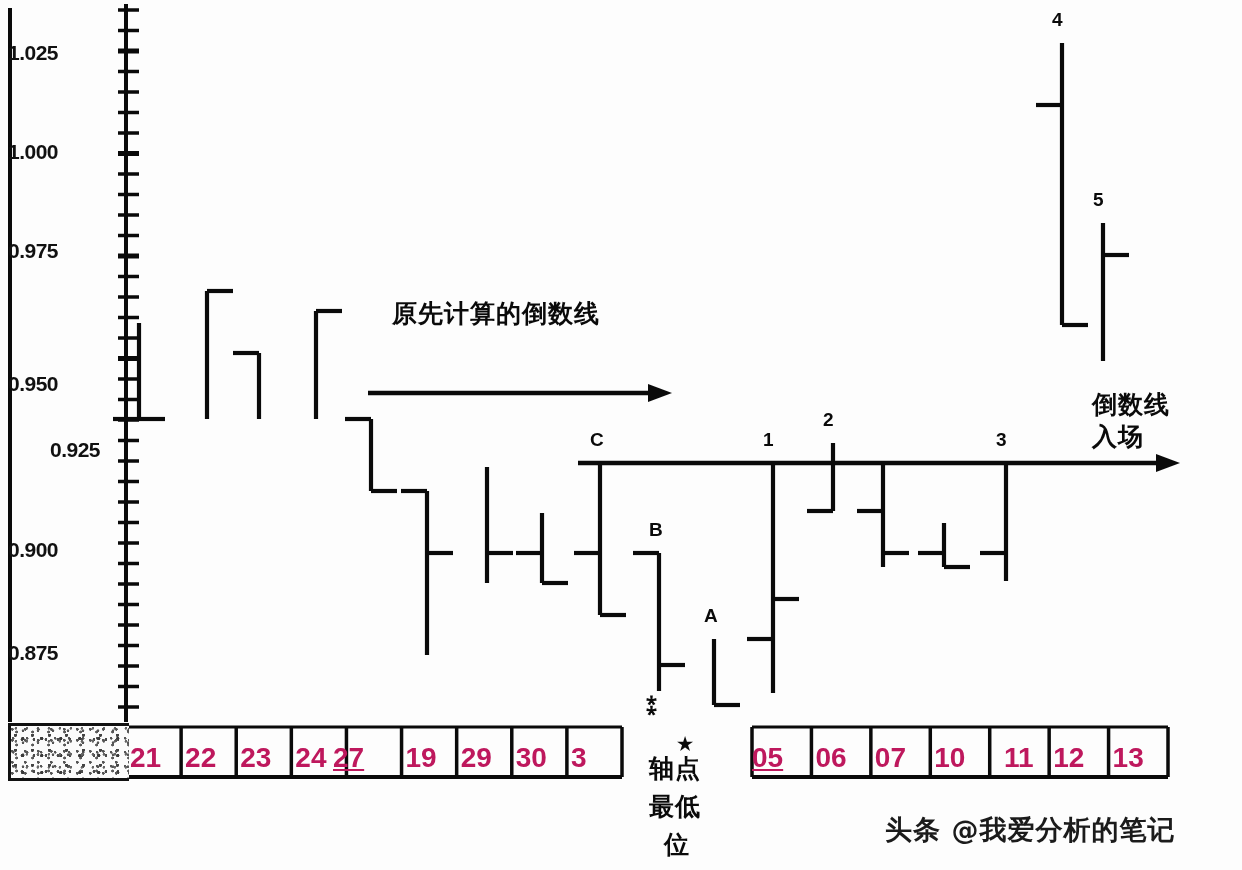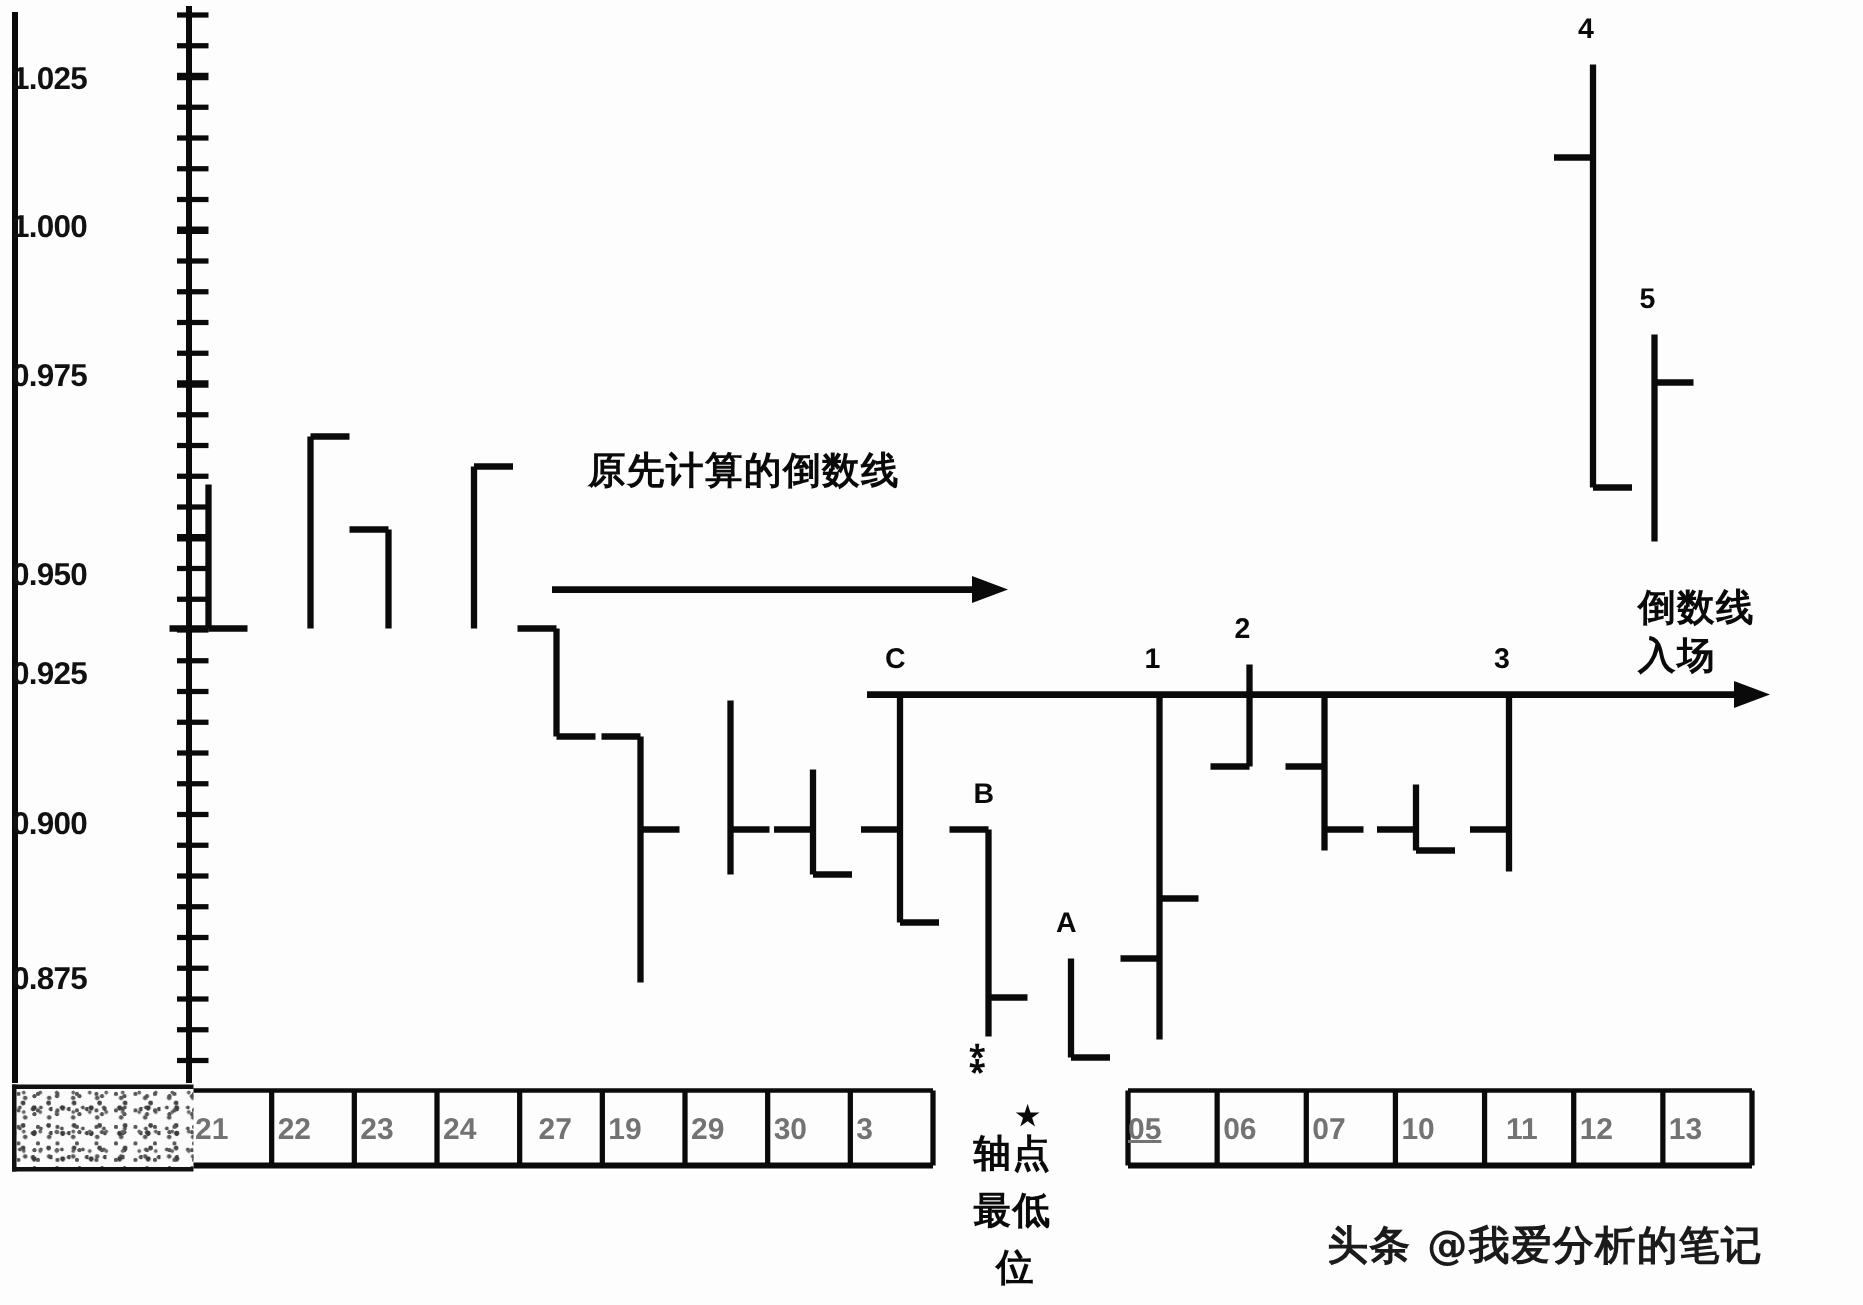--- a/index.html
+++ b/index.html
@@ -1,20 +1,20 @@
 <!DOCTYPE html>
 <html><head>
 <meta charset="utf-8">
 <style>
   html,body{margin:0;padding:0;background:#ffffff;}
   body{font-family:"Liberation Sans",sans-serif;}
   #stage{position:relative;width:1242px;height:870px;background:#fdfdfd;overflow:hidden;}
   #plot{position:absolute;left:0;top:0;width:1242px;height:870px;}
   .ylabel{position:absolute;font-family:"Liberation Sans",sans-serif;font-size:21px;font-weight:700;color:#111;letter-spacing:-0.5px;white-space:nowrap;}
-  .xlabel{position:absolute;font-family:"Liberation Sans",sans-serif;font-size:20px;font-weight:700;color:#737373;white-space:nowrap;}
+  .xlabel{position:absolute;font-family:"Liberation Sans",sans-serif;font-size:28px;font-weight:700;color:#be185d;white-space:nowrap;}
   .barlabel{position:absolute;font-family:"Liberation Sans",sans-serif;font-size:19px;font-weight:700;color:#0a0a0a;white-space:nowrap;}
   .cjk{position:absolute;font-family:"DejaVu Sans",sans-serif;font-size:25px;font-weight:700;color:#0a0a0a;white-space:nowrap;letter-spacing:1px;}
   .watermark{position:absolute;font-family:"DejaVu Sans",sans-serif;font-size:27px;font-weight:700;color:#1b1b1b;white-space:nowrap;letter-spacing:1px;}
   .noisebox{position:absolute;left:8px;top:723px;width:118px;height:52px;border:3px solid #111;border-right:none;
     background:
       radial-gradient(circle at 10% 30%, #555 0 1.2px, transparent 1.6px),
       radial-gradient(circle at 26% 62%, #444 0 1.4px, transparent 1.8px),
       radial-gradient(circle at 44% 18%, #666 0 1.1px, transparent 1.5px),
       radial-gradient(circle at 62% 74%, #3a3a3a 0 1.5px, transparent 1.9px),
       radial-gradient(circle at 80% 40%, #555 0 1.2px, transparent 1.6px),
@@ -174,41 +174,41 @@
       <g>
         <line x1="1103" y1="222.99999999999957" x2="1103" y2="361" stroke="#0a0a0a" stroke-width="4.2"></line>
         <line x1="1103" y1="254.99999999999963" x2="1129" y2="254.99999999999963" stroke="#0a0a0a" stroke-width="4.2"></line>
       </g>
     </svg>
 
   <div class="ylabel" style="left:8px;  top:41px;">1.025</div>
   <div class="ylabel" style="left:8px;  top:140px;">1.000</div>
   <div class="ylabel" style="left:8px;  top:239px;">0.975</div>
   <div class="ylabel" style="left:8px;  top:339px;margin-top:33px;">0.950</div>
-  <div class="ylabel" style="left:8px;  top:438px;">0.925</div>
+  <div class="ylabel" style="left:8px;  top:438px;padding-left:42px;">0.925</div>
   <div class="ylabel" style="left:8px;  top:538px;">0.900</div>
   <div class="ylabel" style="left:8px;  top:641px;">0.875</div>
 
   <div class="noisebox"></div>
 
   <div class="cjk" style="left:392px; top:297px;">原先计算的倒数线</div>
   <div class="cjk" style="left:1092px; top:388px;">倒数线</div>
   <div class="cjk" style="left:1092px; top:420px;">入场</div>
 
   <div class="cjk" style="left:649px; top:752px;">轴点</div>
   <div class="cjk" style="left:649px; top:790px;">最低</div>
   <div class="cjk" style="left:664px; top:828px;">位</div>
 
   <div class="watermark" style="left:885px; top:812px;">头条 @我爱分析的笔记</div>
 
 <div class="xlabel" style="left: 130px; top: 742px;">21</div>
     <div class="xlabel" style="left: 185.111px; top: 742px;">22</div>
     <div class="xlabel" style="left: 240.222px; top: 742px;">23</div>
     <div class="xlabel" style="left: 295.333px; top: 742px;">24</div>
-    <div class="xlabel" style="left: 359px; top: 742px;">27</div>
+    <div class="xlabel" style="left: 333px; top: 742px; text-decoration: underline;">27</div>
     <div class="xlabel" style="left: 405.556px; top: 742px;">19</div>
     <div class="xlabel" style="left: 460.667px; top: 742px;">29</div>
     <div class="xlabel" style="left: 515.778px; top: 742px;">30</div>
     <div class="xlabel" style="left: 570.889px; top: 742px;">3</div>
     <div class="xlabel" style="left: 752px; top: 742px; text-decoration: underline;">05</div>
     <div class="xlabel" style="left: 815.429px; top: 742px;">06</div>
     <div class="xlabel" style="left: 874.857px; top: 742px;">07</div>
     <div class="xlabel" style="left: 934.286px; top: 742px;">10</div>
     <div class="xlabel" style="left: 1004px; top: 742px; text-align: center;">11</div>
     <div class="xlabel" style="left: 1053.14px; top: 742px;">12</div>

